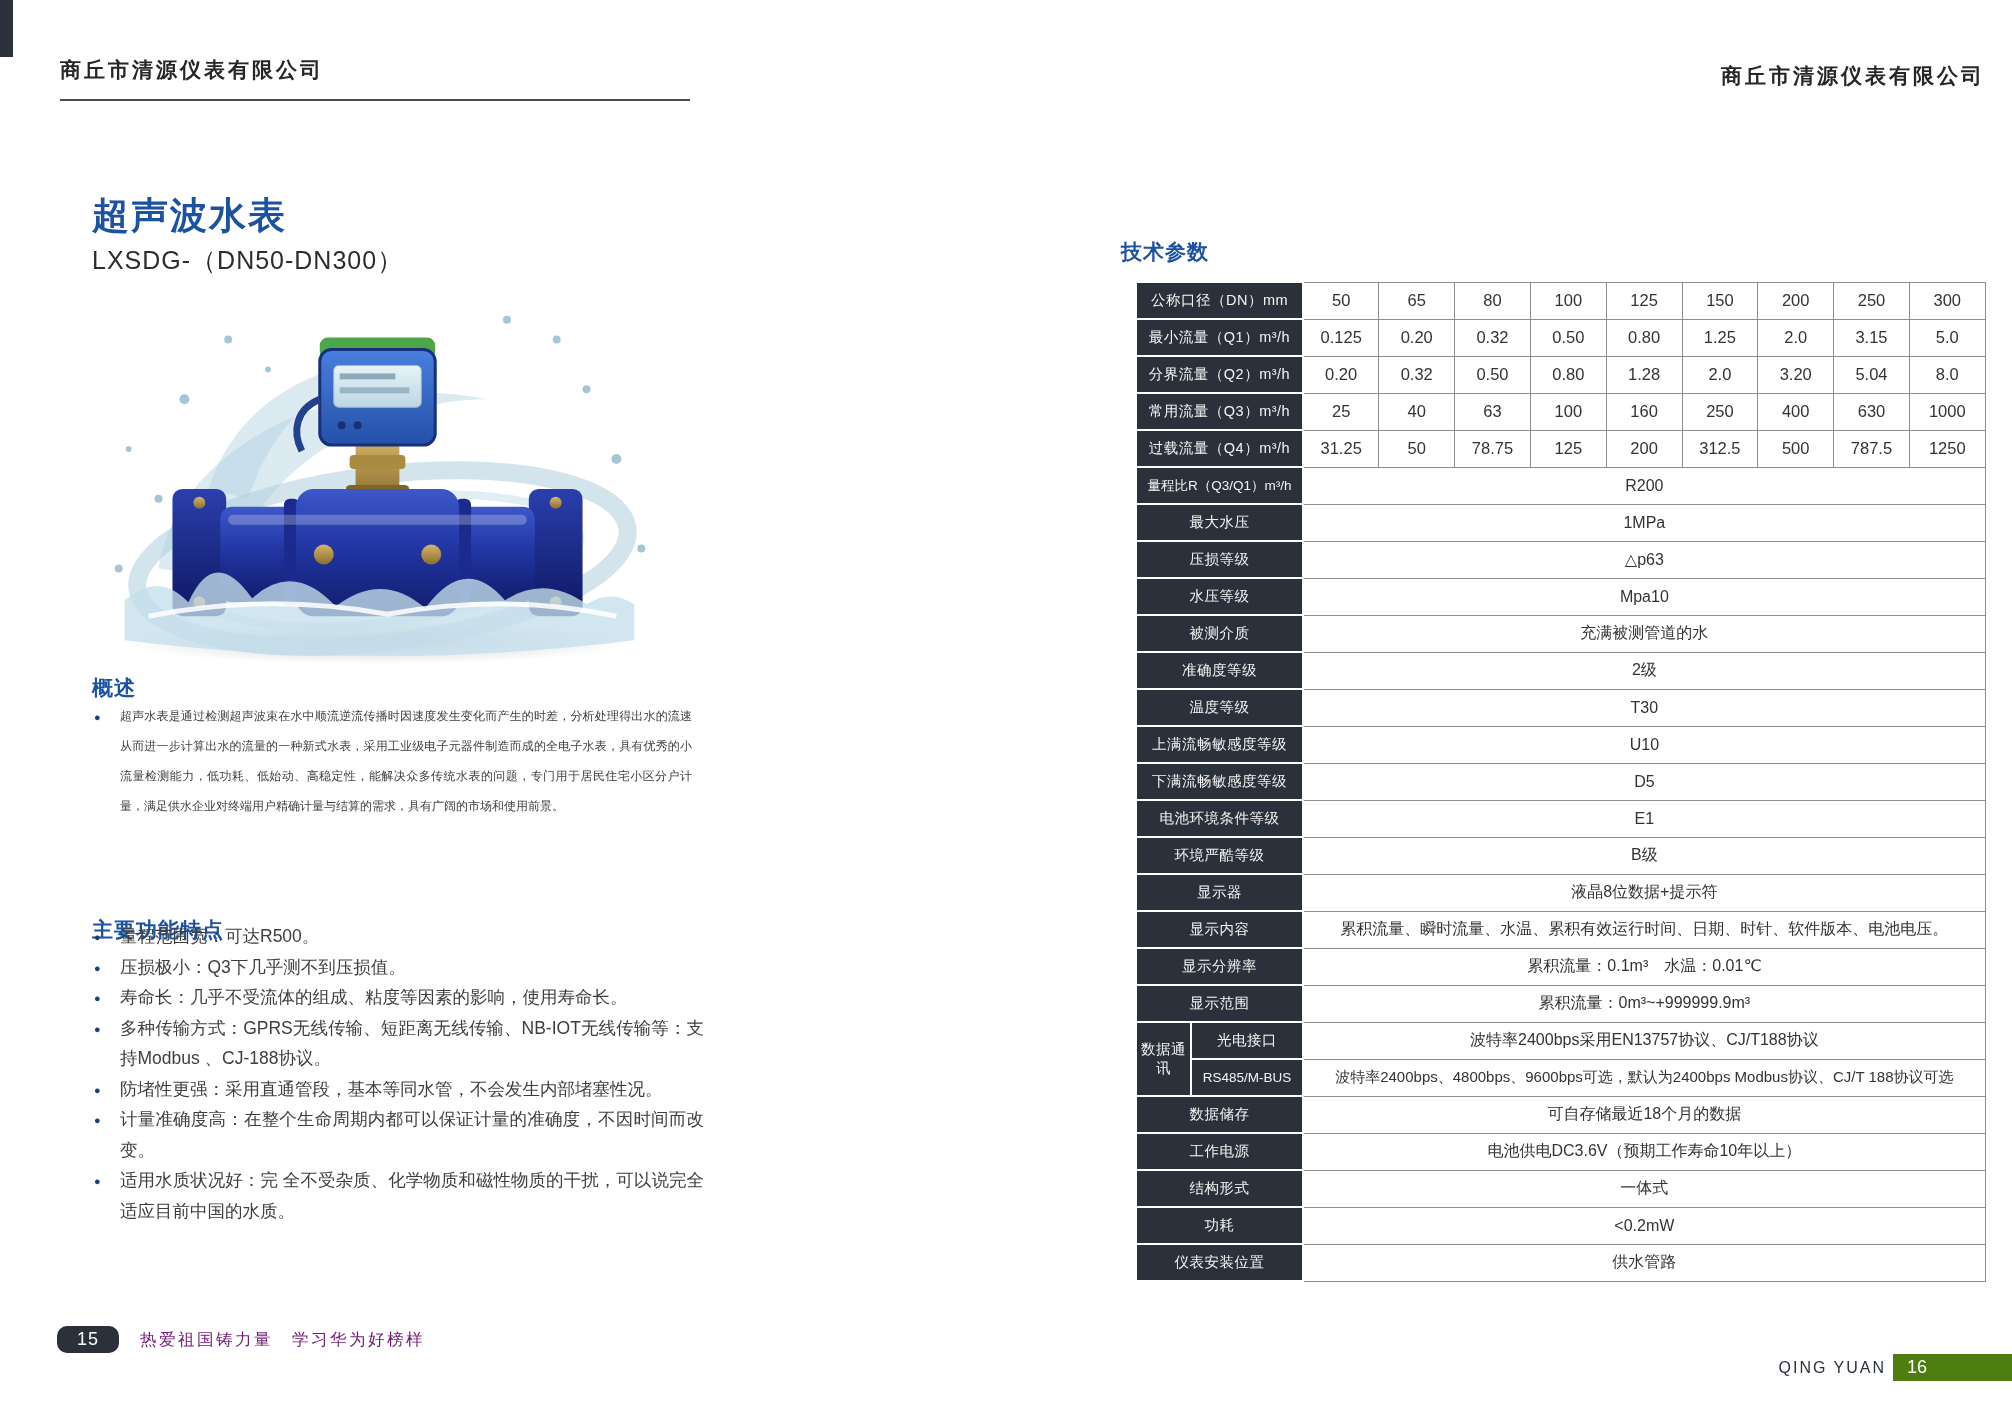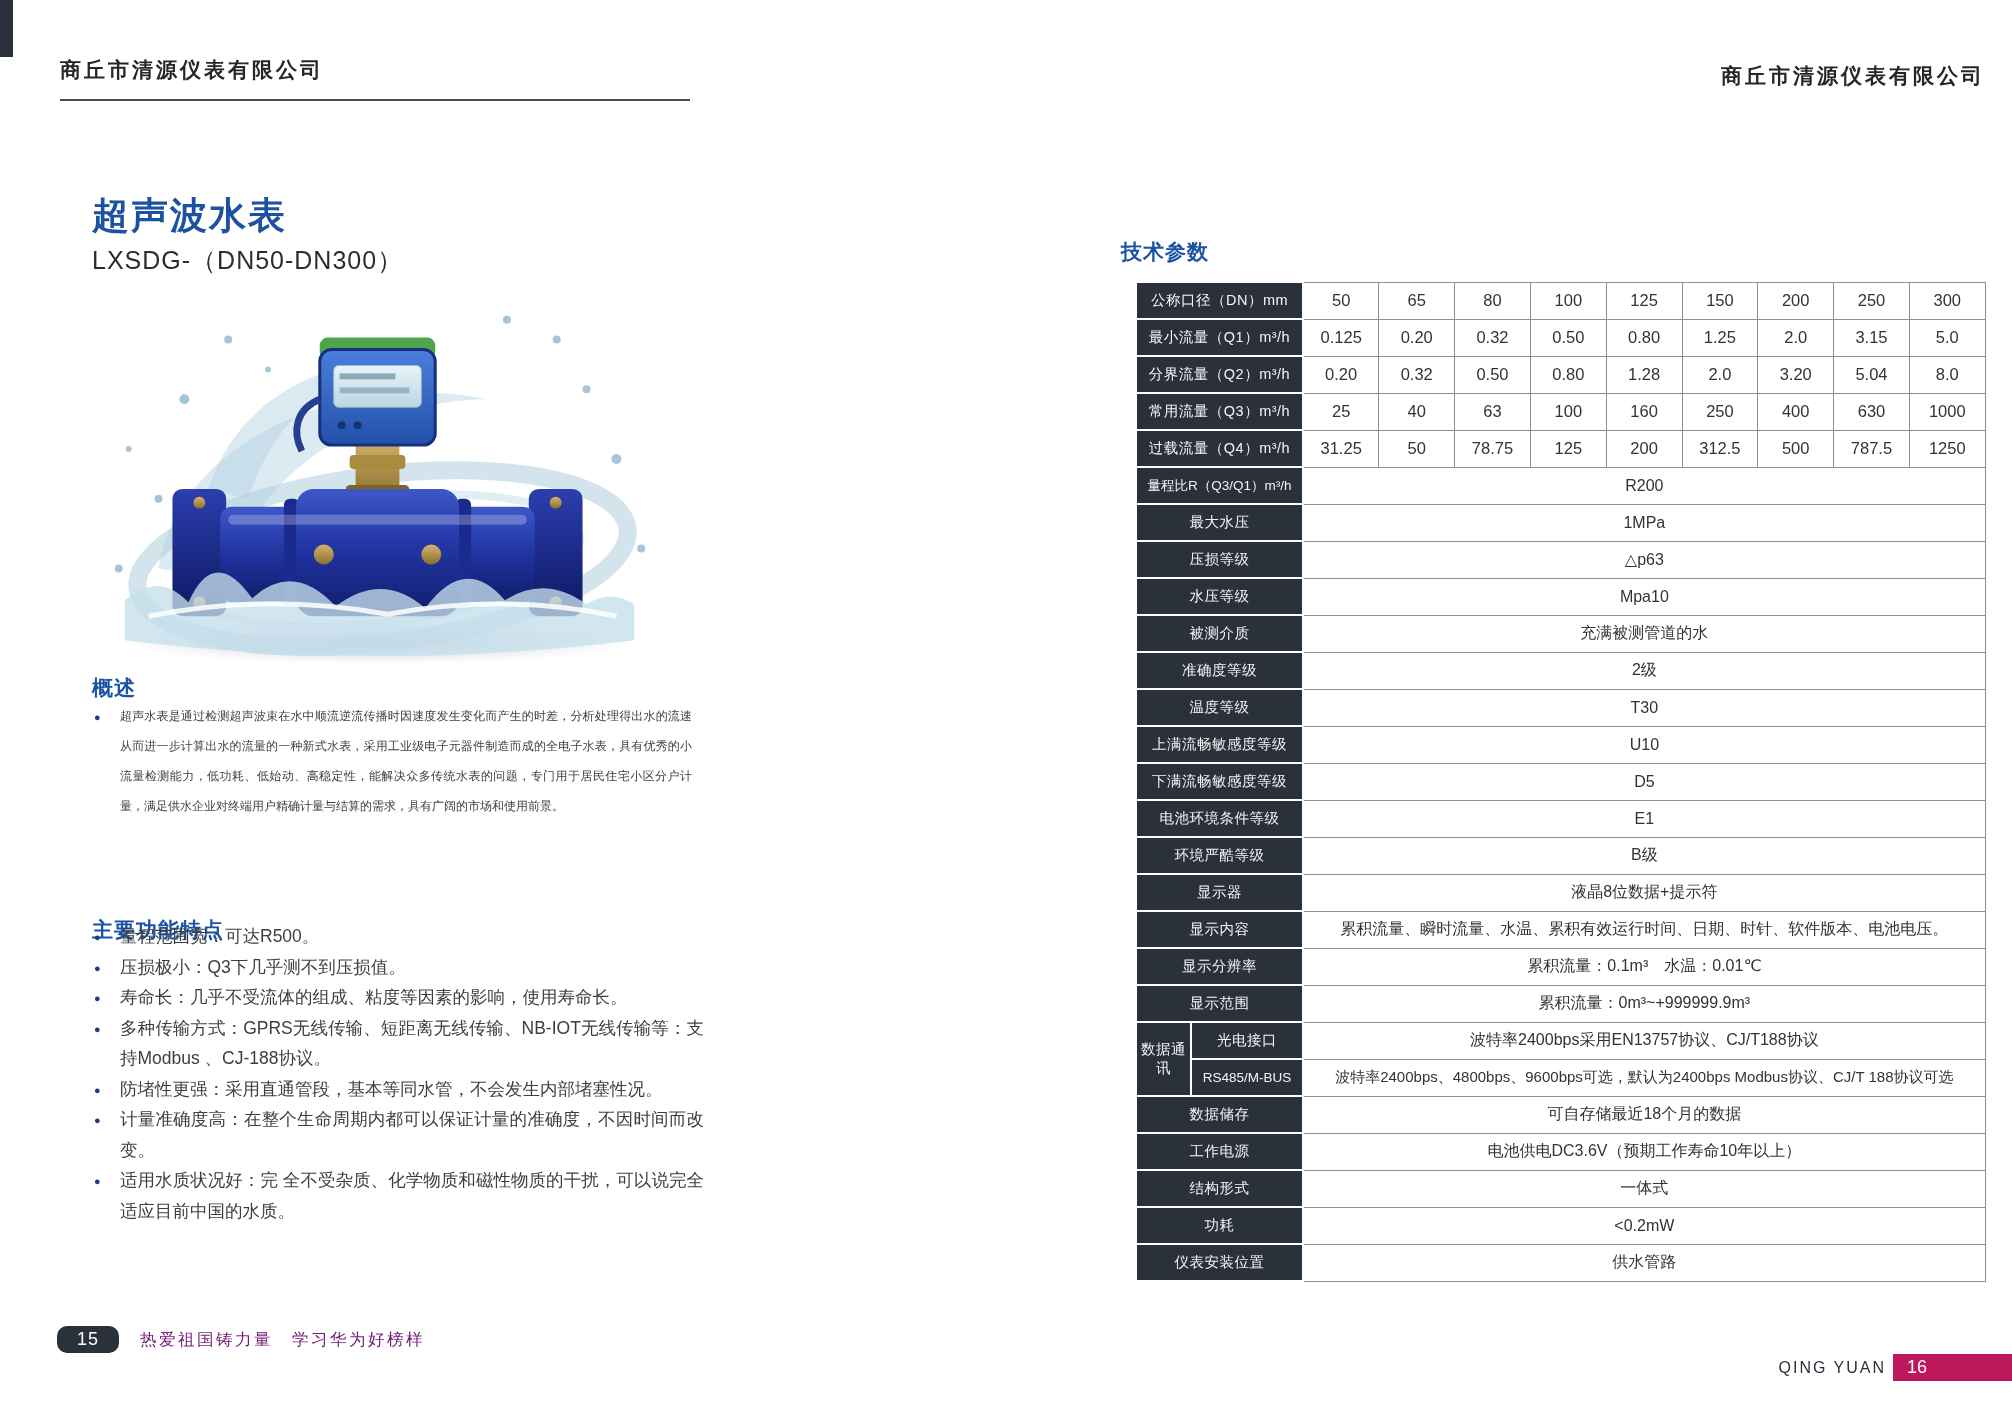--- a/index.html
+++ b/index.html
@@ -40,21 +40,21 @@
   .overview-list li{font-size:12px;line-height:30px;}
   .features-list{left:92px;top:921px;width:612px;}
   .features-list li{font-size:17.5px;line-height:30.5px;}
 
   
   .lfooter{position:absolute;left:57px;top:1326px;height:27px;display:flex;align-items:center;}
   .pagebox{display:inline-flex;justify-content:center;align-items:center;width:62px;height:27px;background:#2b313b;color:#fff;font-size:18px;letter-spacing:1px;border-radius:10px;}
   .slogan{margin-left:21px;font-size:16.5px;color:#701a75;letter-spacing:2.5px;}
   .rfooter{position:absolute;left:1700px;top:1326px;width:312px;height:27px;display:flex;align-items:center;justify-content:flex-end;margin-top:28px;}
   .brand{font-size:16px;letter-spacing:2px;color:#2b313b;margin-right:7px;}
-  .pagebox-r{display:inline-flex;align-items:center;width:119px;height:27px;background:#be185d;color:#fff;font-size:18px;padding-left:14px;box-sizing:border-box;}
+  .pagebox-r{display:inline-flex;align-items:center;width:119px;height:27px;background:#4d7c0f;color:#fff;font-size:18px;padding-left:14px;box-sizing:border-box;}
 
   
   .params-h{left:1121px;top:238px;}
   table.spec{position:absolute;left:1135px;top:281px;width:850px;border-collapse:collapse;table-layout:fixed;}
   table.spec col.c-grp{width:55px;}
   table.spec col.c-sub{width:112px;}
   table.spec col.c-d{width:75.8px;}
   table.spec td{height:35px;vertical-align:middle;}
   td.lbl{
     background:#2b313b;color:#f4f4f4;font-size:14.5px;text-align:center;

